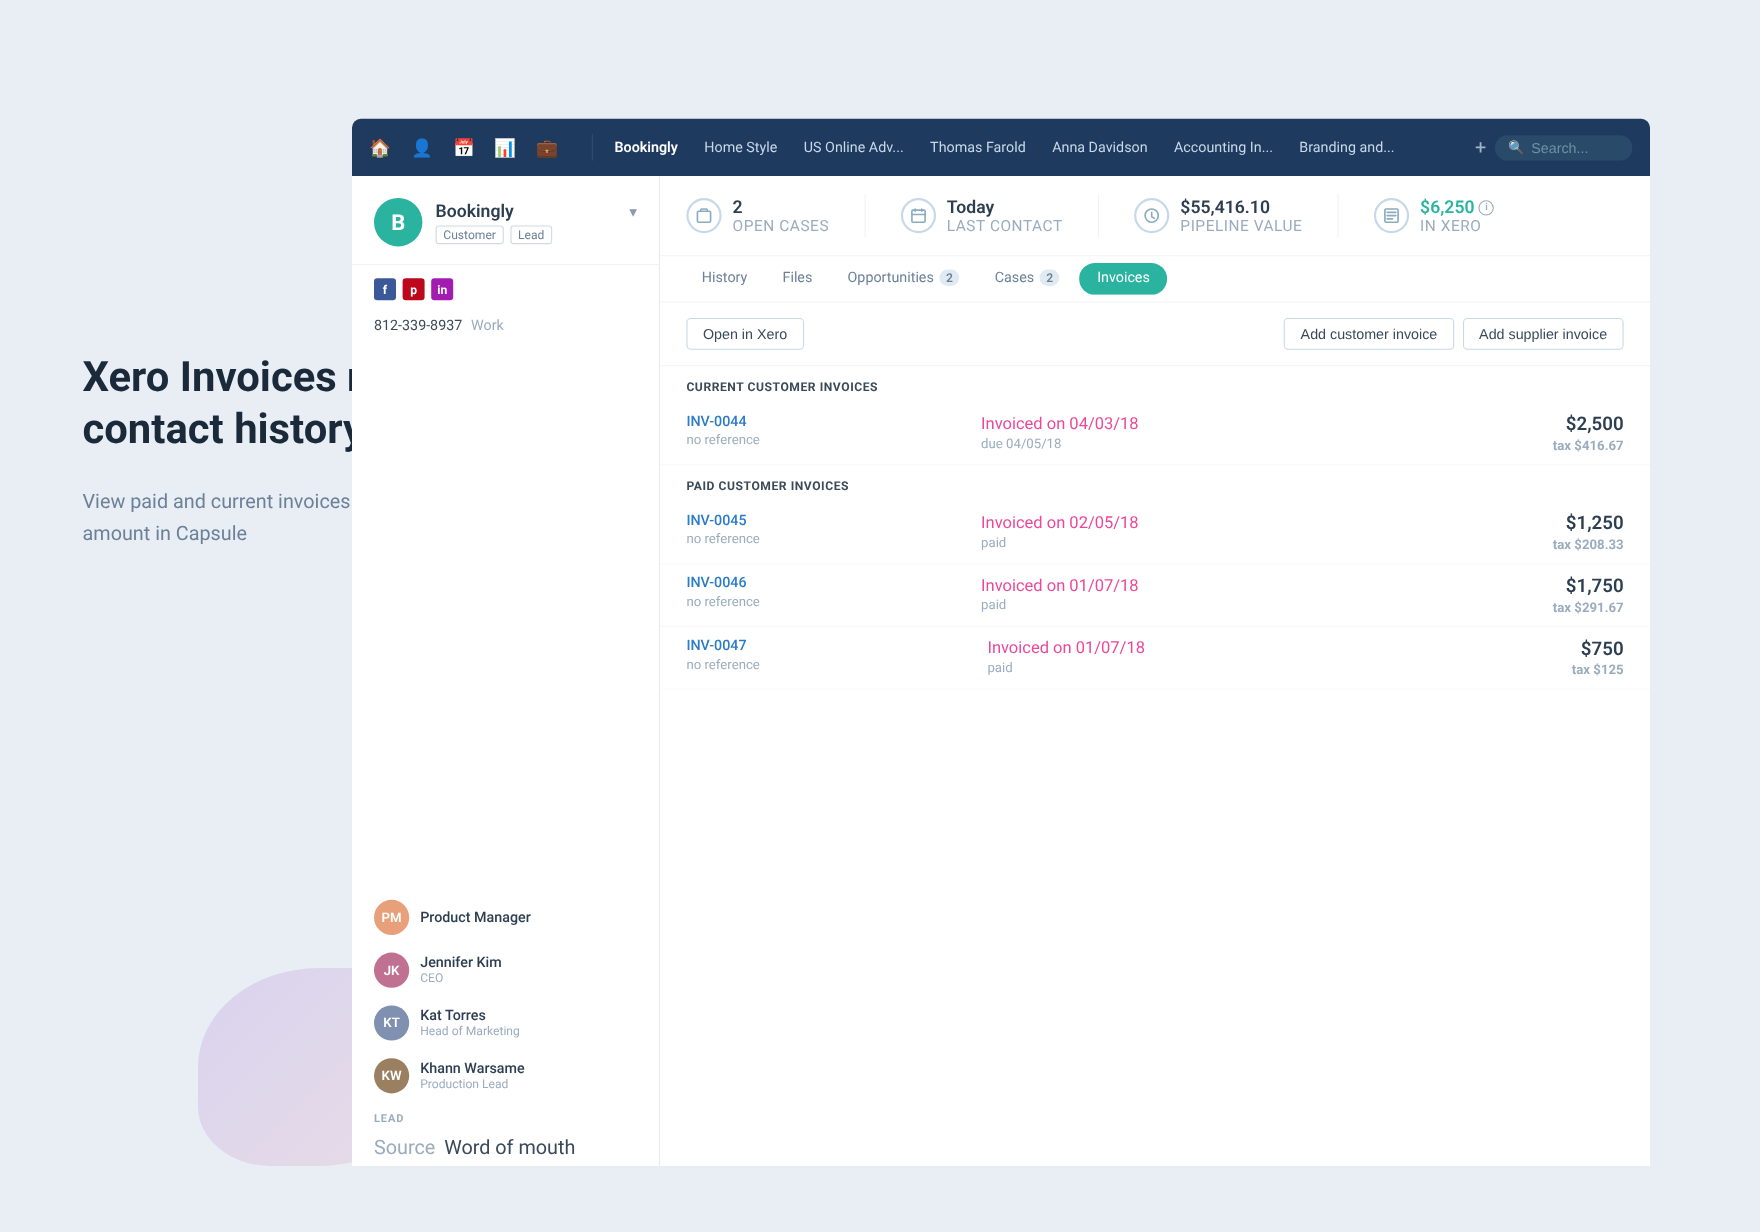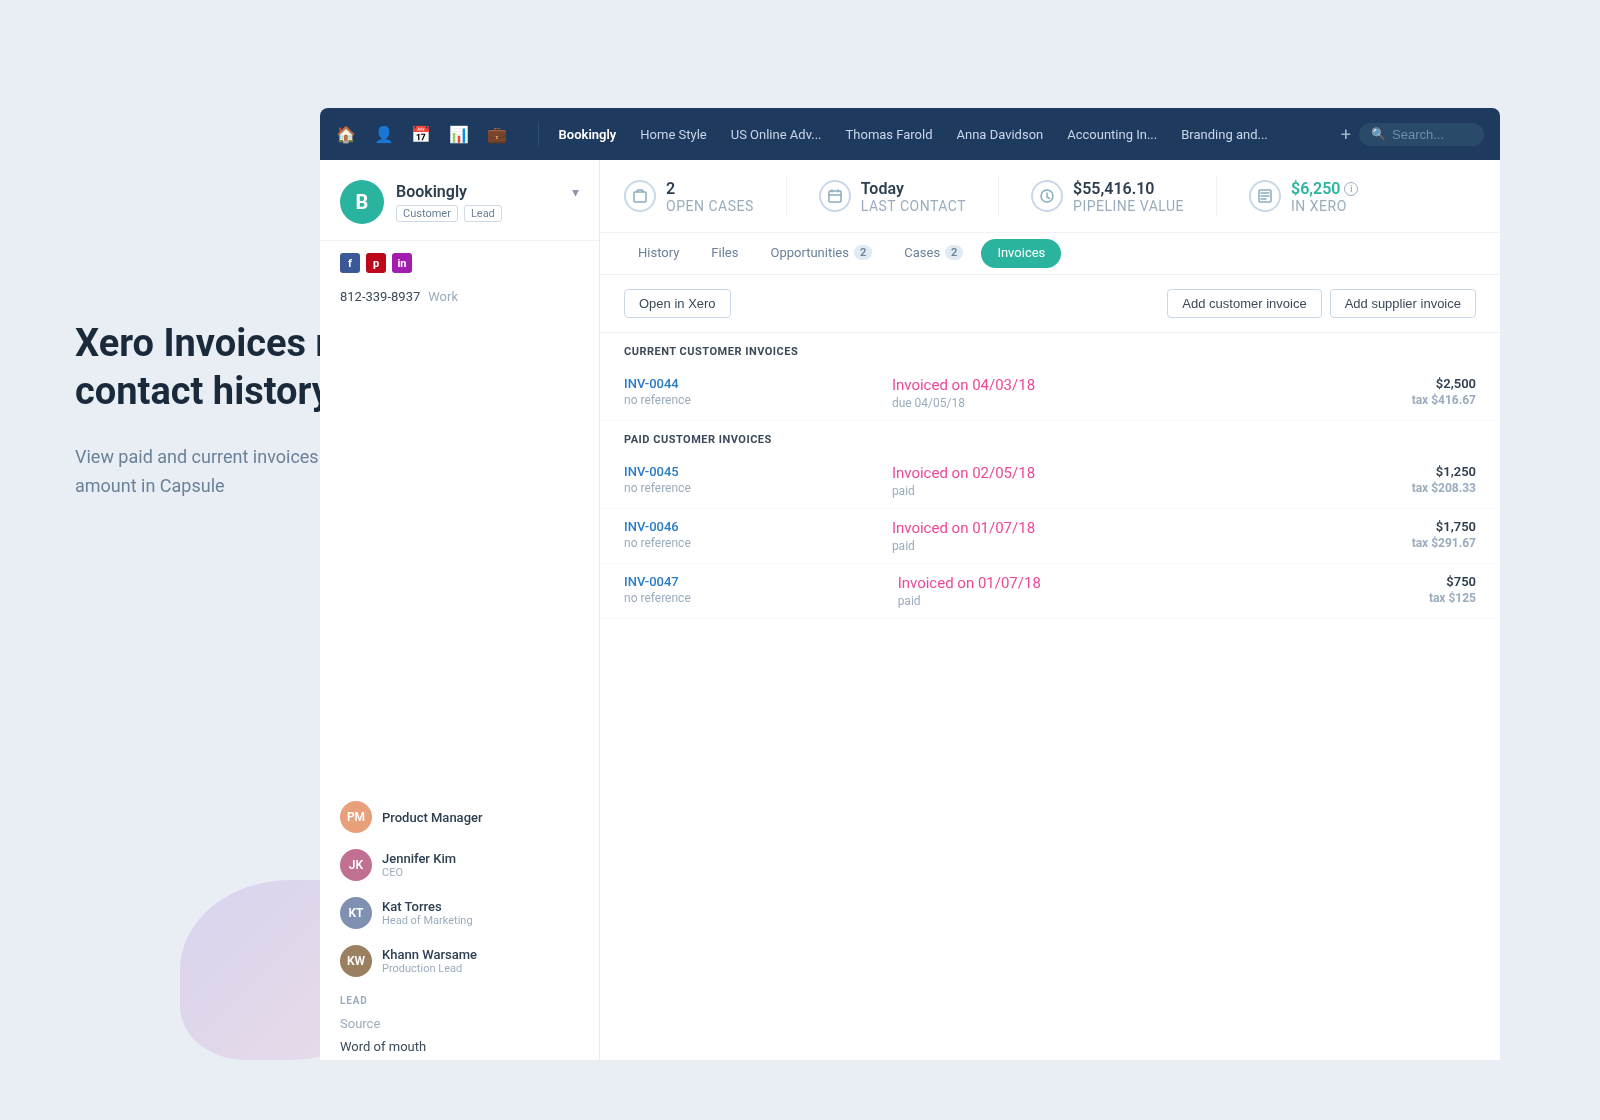--- a/index.html
+++ b/index.html
@@ -253,25 +253,24 @@
 
     .lead-section {
       padding: 10px 20px 4px;
       font-size: 10px;
       font-weight: 700;
       color: #9aacbe;
       letter-spacing: 0.8px;
     }
     .lead-item {
       padding: 6px 20px;
-      font-size: 13px;
+      font-size: 18px;
       color: #3a4a5a;
       display: flex;
       gap: 8px;
-      flex-direction: column;
     }
     .lead-label { color: #9aacbe; }
 
     
     .right-panel {
       position: absolute;
       top: 160px;
       left: 600px;
       right: 100px;
       bottom: 60px;
@@ -421,21 +420,21 @@
       color: #9aacbe;
       margin-top: 2px;
     }
     .invoice-status {
       font-size: 12px;
       color: #9aacbe;
       margin-top: 2px;
     }
     .invoice-row-right { text-align: right; }
     .invoice-amount {
-      font-size: 13px;
+      font-size: 17px;
       font-weight: 600;
       color: #2c3e50;
     }
     .invoice-tax {
       font-size: 12px;
       color: #9aacbe;
       margin-top: 2px;
       font-weight: bold;
     }
 

